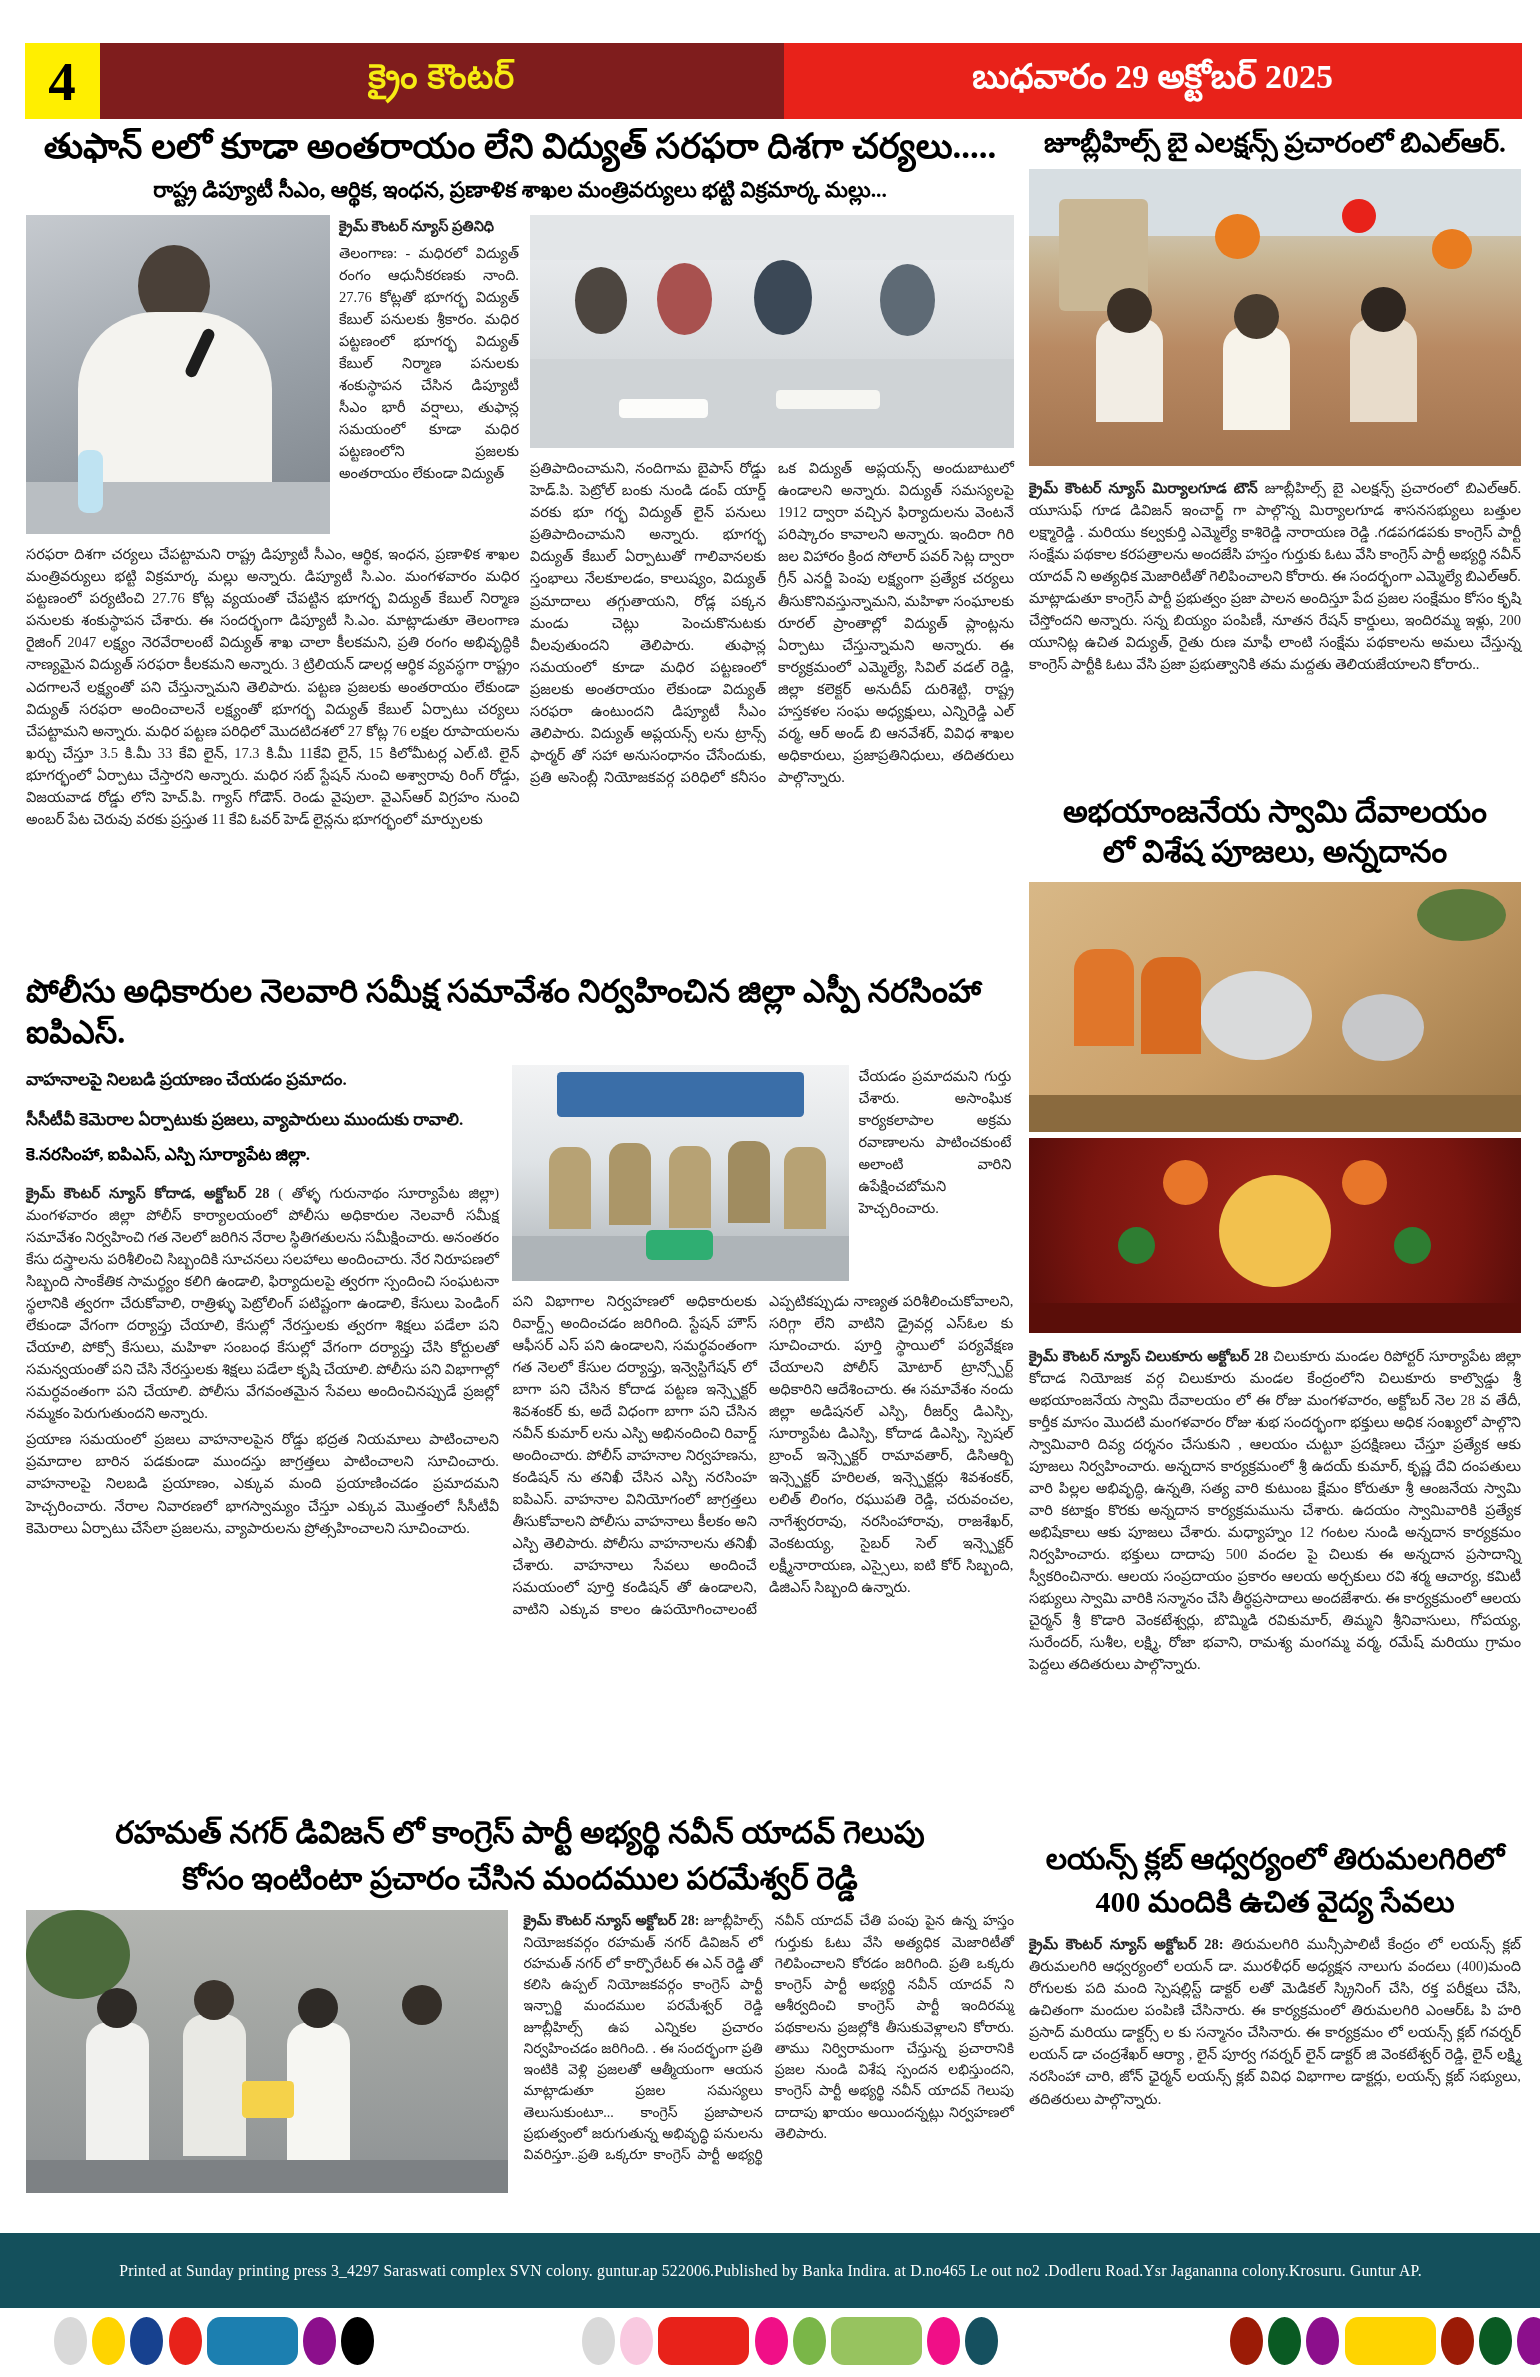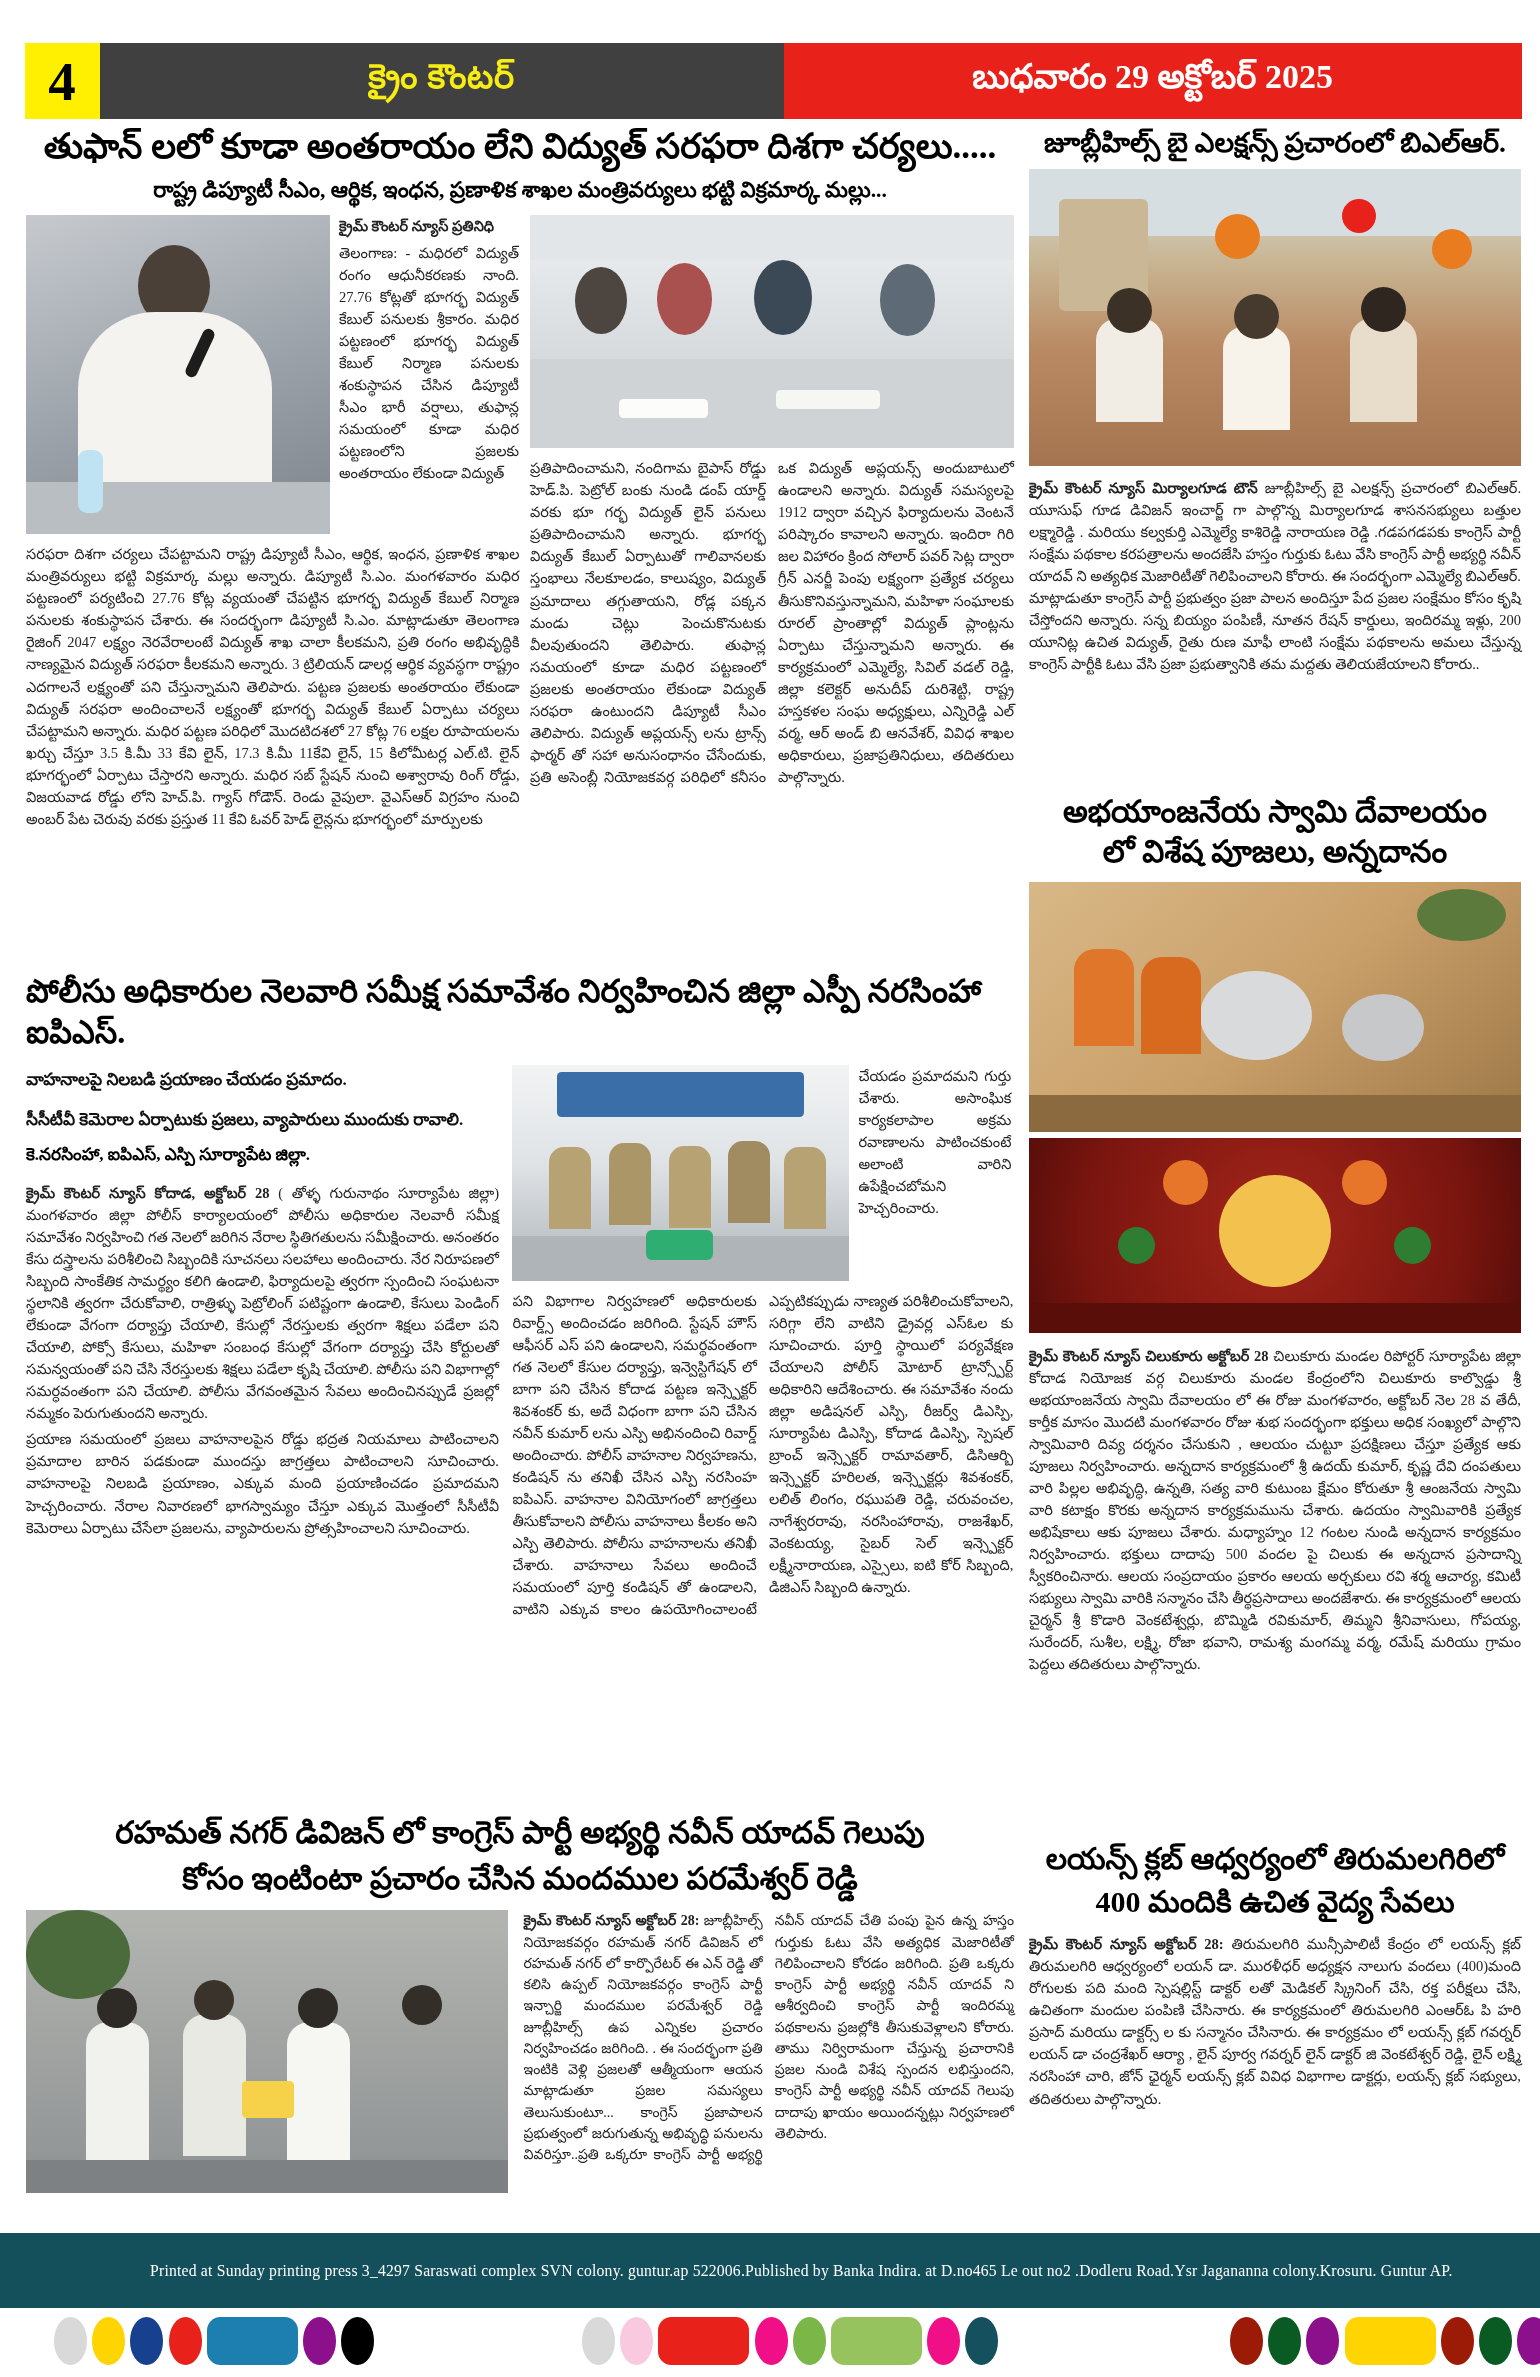--- a/index.html
+++ b/index.html
@@ -5,21 +5,21 @@
   html,body{margin:0;padding:0;}
   body{
     width:1541px;height:2377px;position:relative;background:#ffffff;
     font-family:"Liberation Serif","DejaVu Sans",sans-serif;color:#1a1a1a;
   }
   .abs{position:absolute;}
   
   .header{top:43px;left:24.6px;width:1497px;height:76px;display:flex;}
   .pagenum{width:75px;background:#ffef00;color:#000;font-size:55px;font-weight:bold;
     display:flex;align-items:center;justify-content:center;}
-  .masthead{width:684px;background:#404040;color:#f7ec13;font-size:34px;font-weight:bold;
+  .masthead{width:684px;background:#7f1d1d;color:#f7ec13;font-size:34px;font-weight:bold;
     display:flex;align-items:center;justify-content:center;letter-spacing:0.7px;}
   .dateband{flex:1;background:#e8221a;color:#ffffff;font-size:34px;font-weight:bold;
     display:flex;align-items:center;justify-content:center;}
   
   .headline{font-weight:bold;color:#000;text-align:center;line-height:1.28;}
   .bodytext{font-size:14px;line-height:1.52;text-align:justify;color:#222;}
   .bodytext p{margin:0 0 4.5px 0;}
   .lead{font-weight:bold;}
   .twocol{column-count:2;column-gap:12px;}
   
@@ -31,21 +31,21 @@
   .ph-blr{background:linear-gradient(#d7dee2 0%,#c9b795 30%,#b98a63 60%,#a3744f 100%);}
   .ph-police{background:linear-gradient(#f2f3f4 0%,#dfe3e6 45%,#aeb4b8 100%);}
   .ph-pots{background:linear-gradient(140deg,#d8b887 0%,#caa06a 50%,#9c7747 100%);}
   .ph-deity{background:radial-gradient(circle at 50% 45%,#a3251a 0%,#7a150f 70%,#550d0a 100%);}
   .ph-camp{background:linear-gradient(#b3b5b1 0%,#a3a6a3 40%,#8e9294 100%);}
   
   .deck p{font-size:17px;font-weight:bold;line-height:1.75;margin:0 0 10.4px 0;color:#111;}
   .byline{font-size:17px;font-weight:bold;margin:7.5px 0 13.4px 0;color:#000;}
   
   .footer{top:2233px;left:0;width:1541px;height:75px;background:#14505c;color:#ffffff;
-    display:flex;flex-direction:column;align-items:flex-end;justify-content:center;gap:4.5px;
+    display:flex;flex-direction:column;align-items:center;justify-content:center;gap:4.5px;
     font-family:"Liberation Serif","DejaVu Serif",serif;}
   .footer div{font-size:15.7px;letter-spacing:0.2px;text-align:center;width:96%;}
   
   .dotstrip{top:2317px;left:0;width:1541px;height:52px;}
   .dot-group{position:absolute;top:0;display:flex;align-items:center;gap:5.2px;}
   .dot{width:33px;height:48px;border-radius:50%;display:inline-block;}
   .pill{width:91px;height:48px;border-radius:13.4px;display:inline-block;}
 </style>
 </head>
 <body>

